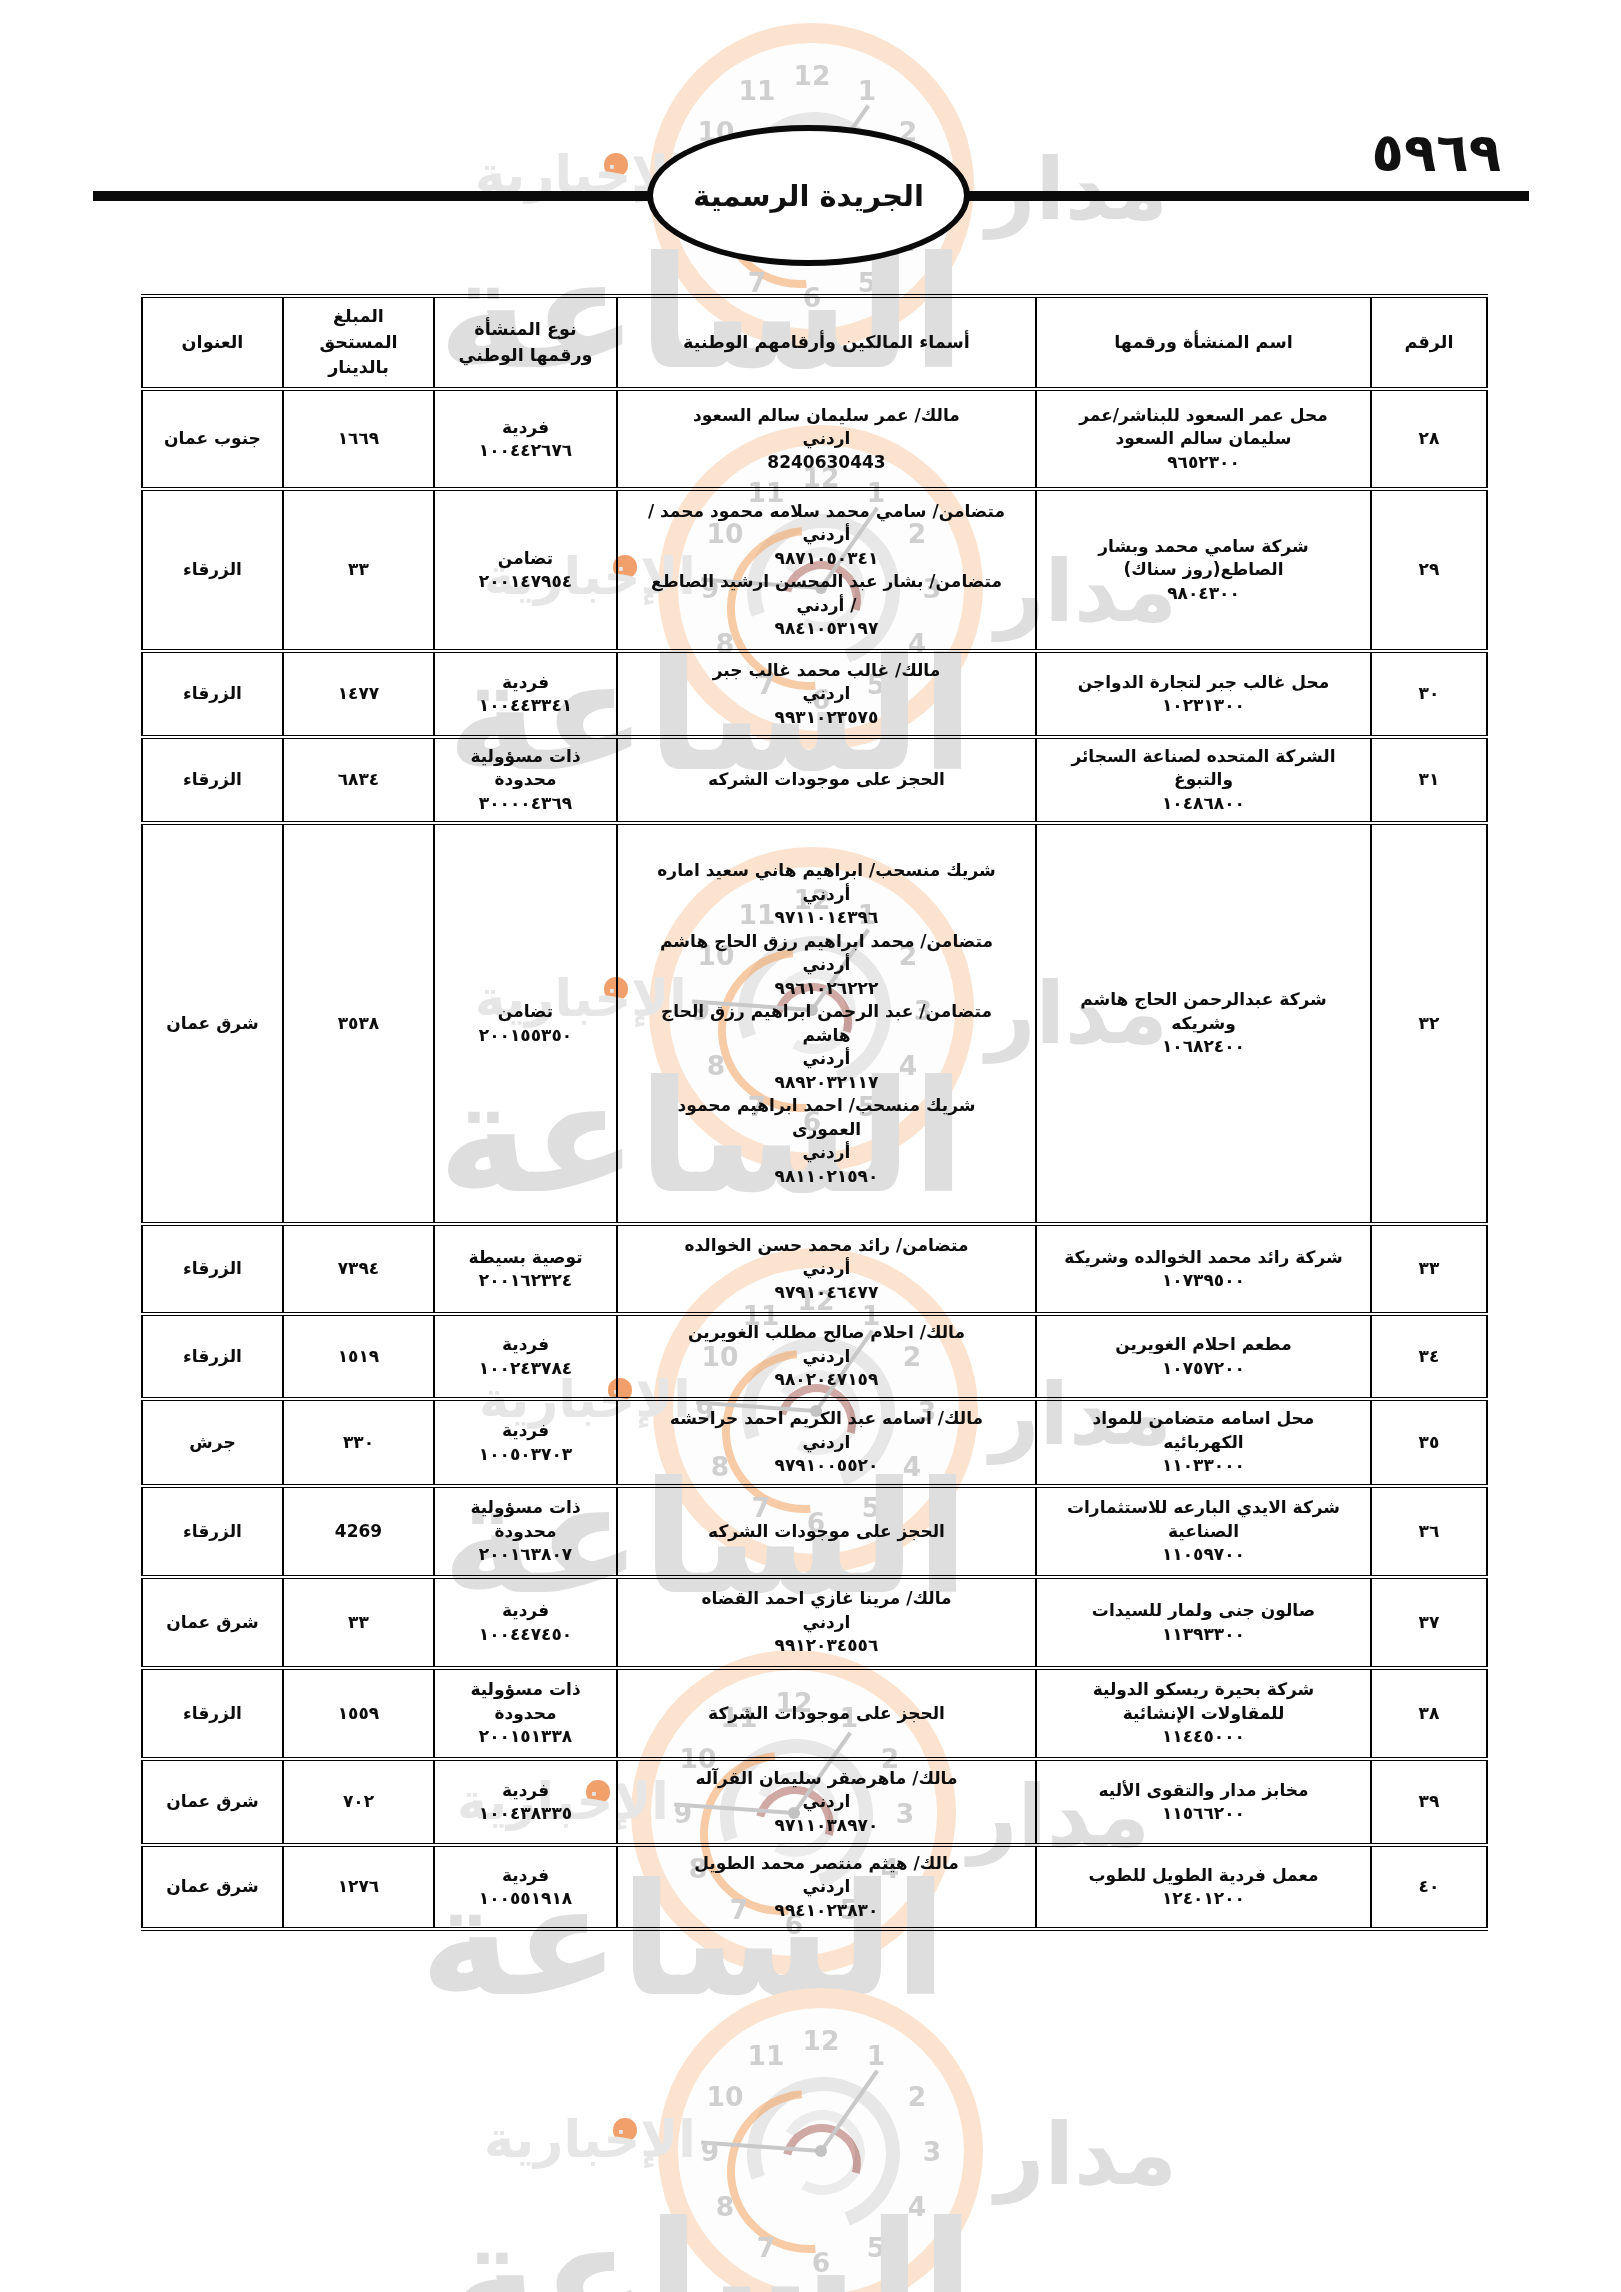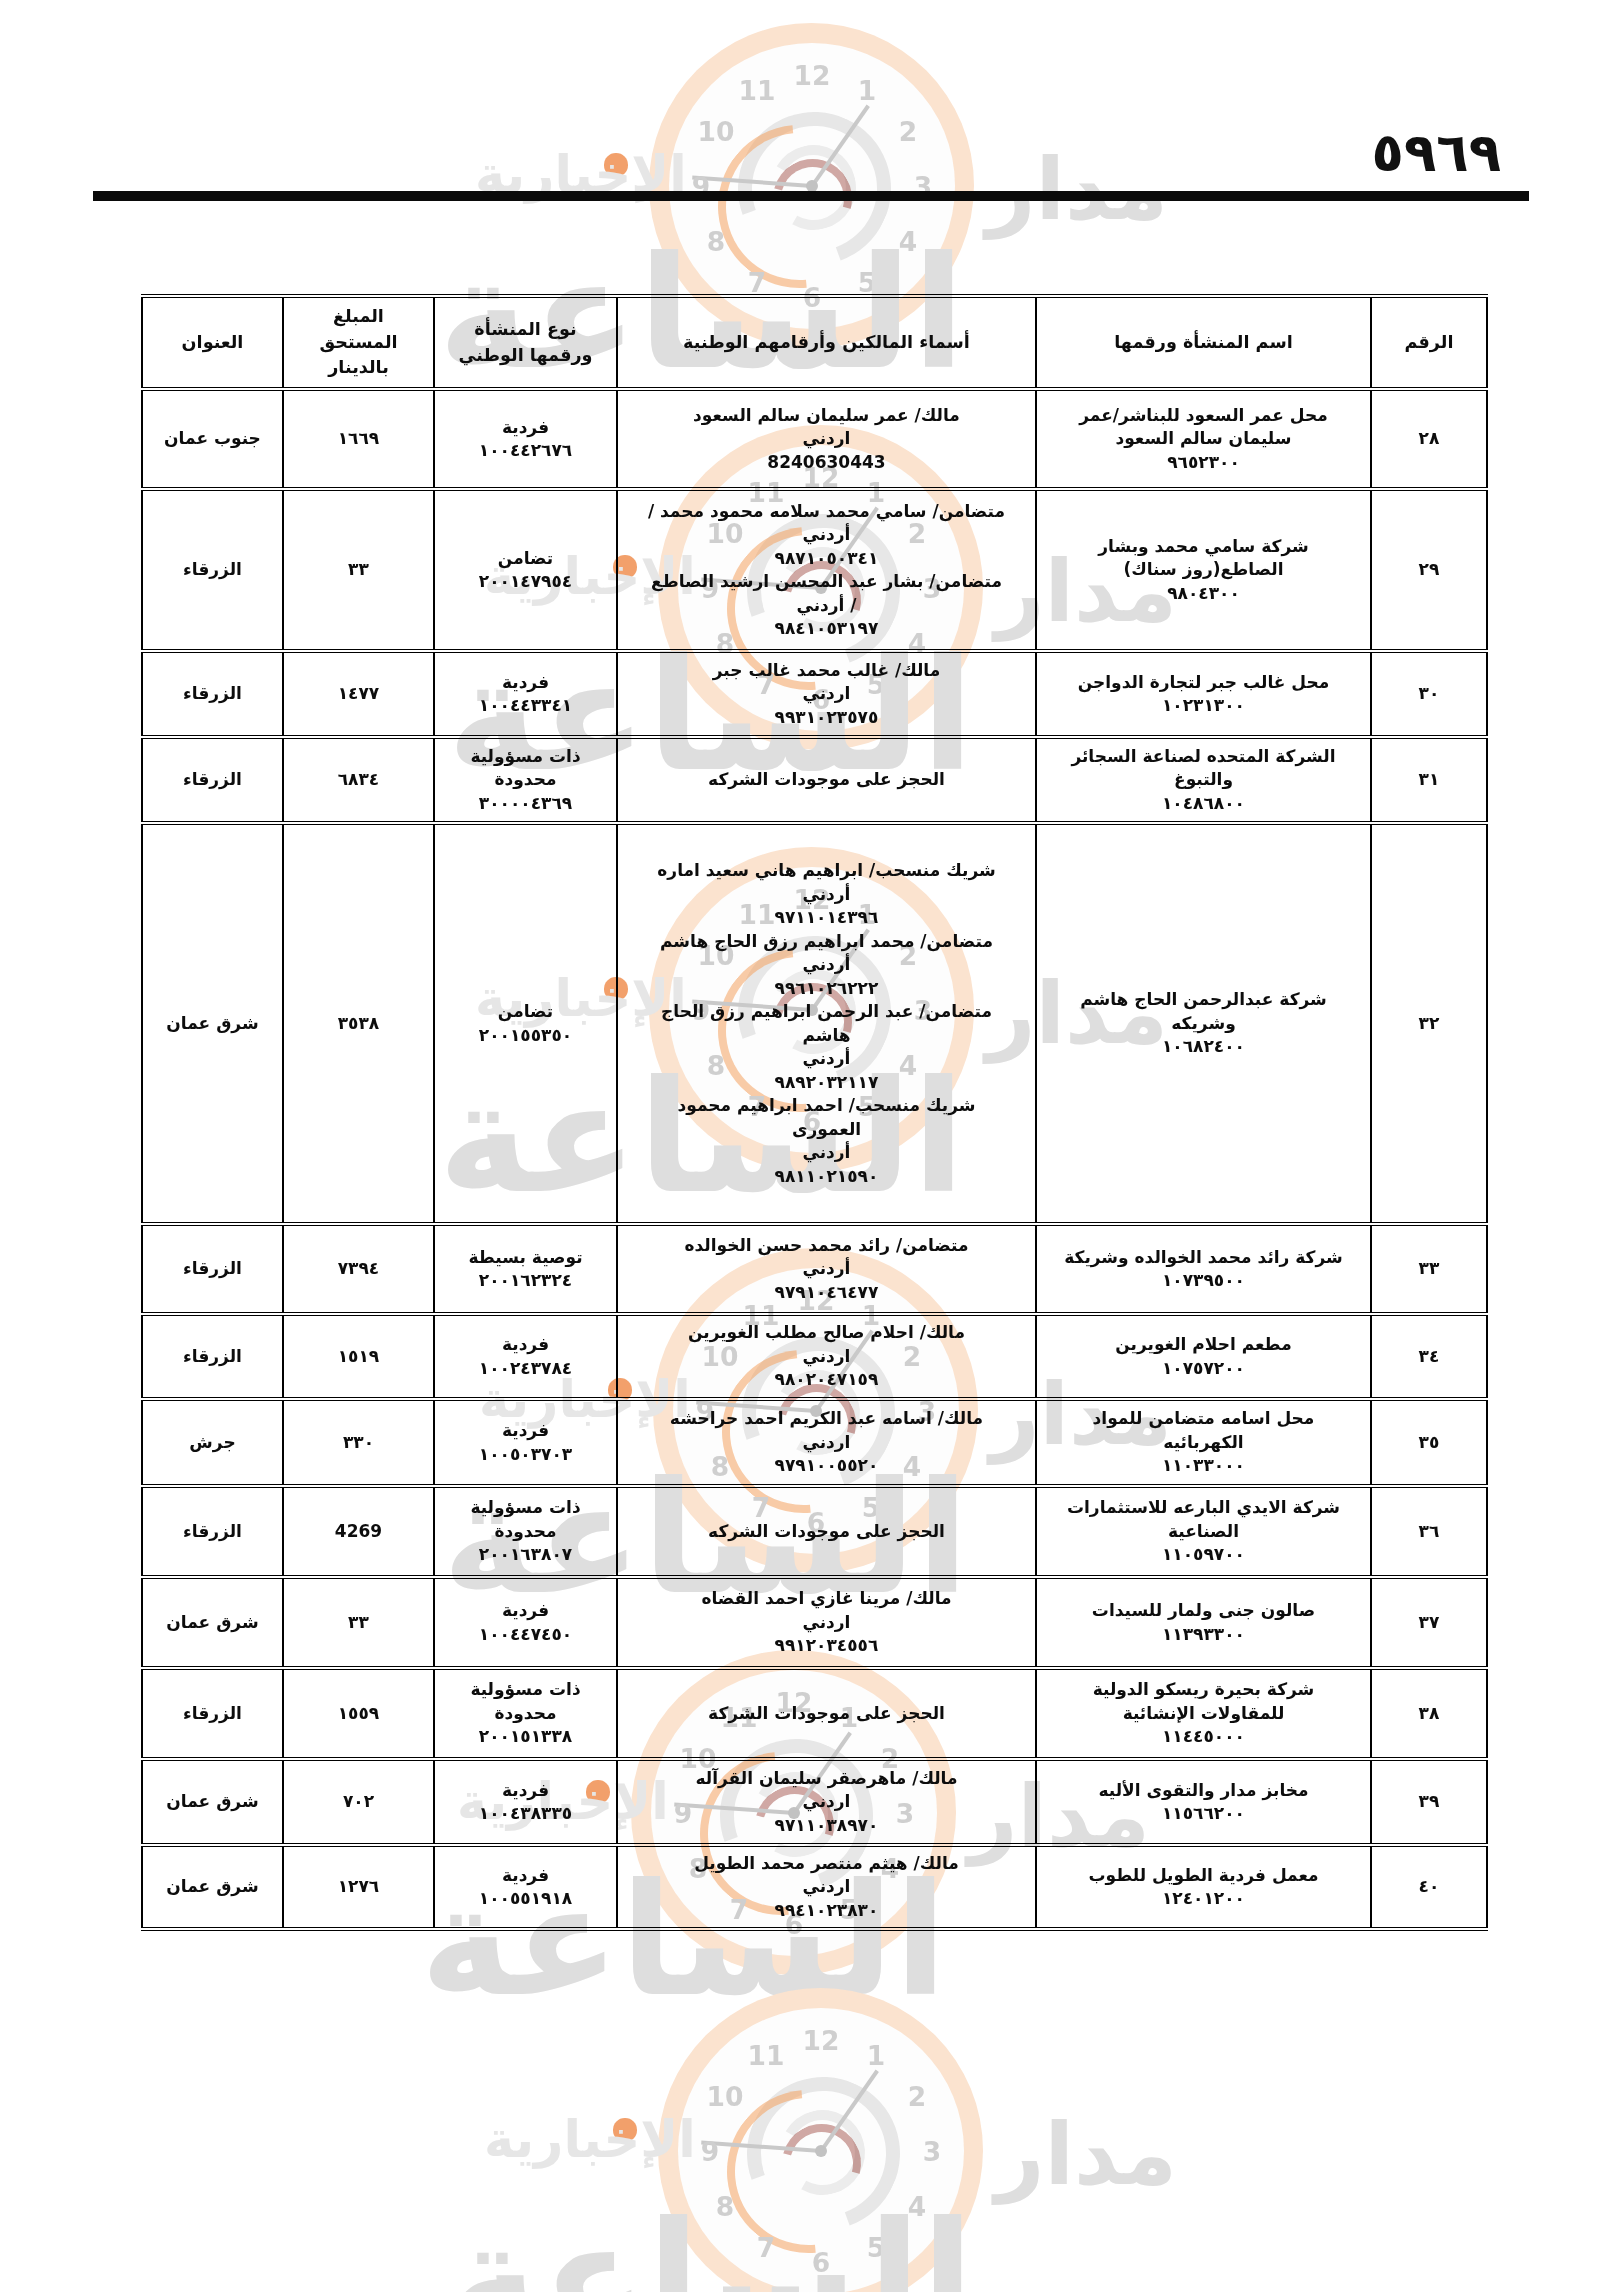--- a/index.html
+++ b/index.html
@@ -220,20 +220,23 @@
       </div>
     <div class="wm-madar">مدار</div>
     <div class="wm-saa">الساعة</div>
     <div class="wm-akhbar">الإخبارية</div>
   </div>
   </div>
 
 <div id="content">
   <div class="page-number">٥٩٦٩</div>
   <div class="rule"></div>
+  <div class="gazette-seal">
+    <span>الجريدة الرسمية</span>
+  </div>
 
   <table class="gazette-table">
     <colgroup>
       <col style="width:116px">
         <col style="width:335px">
         <col style="width:419px">
       <col style="width:183px">
         <col style="width:151px">
         <col style="width:141px">
     </colgroup>

